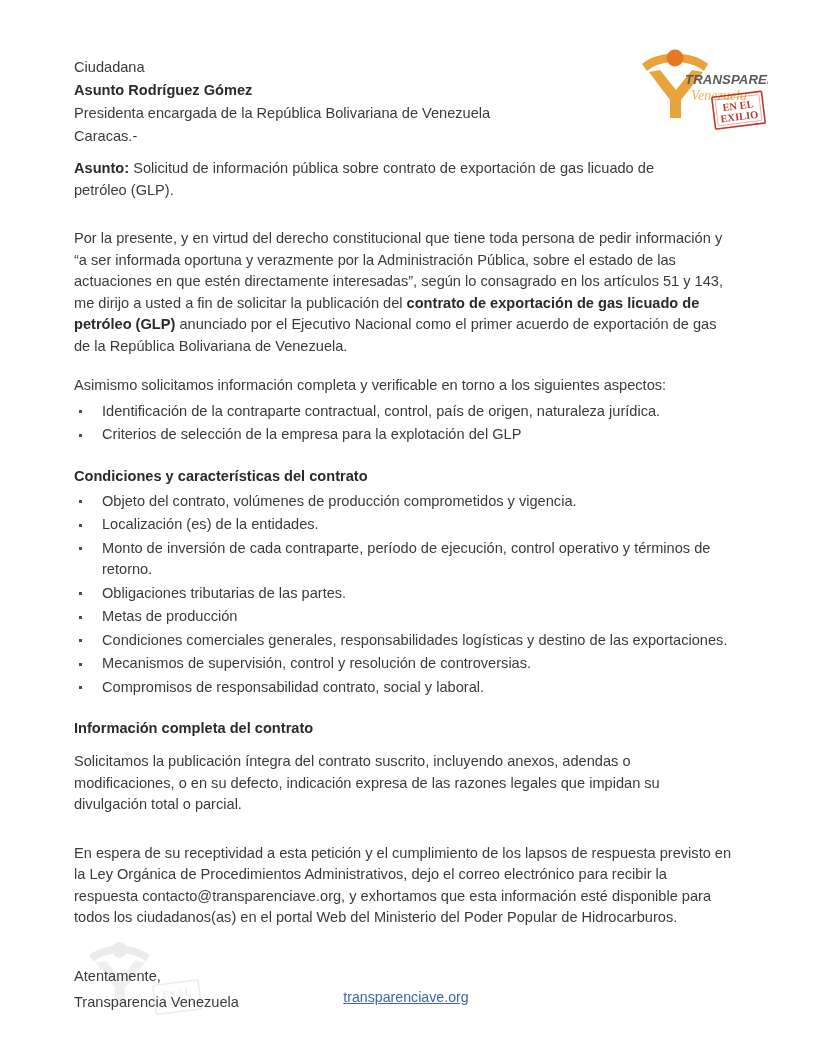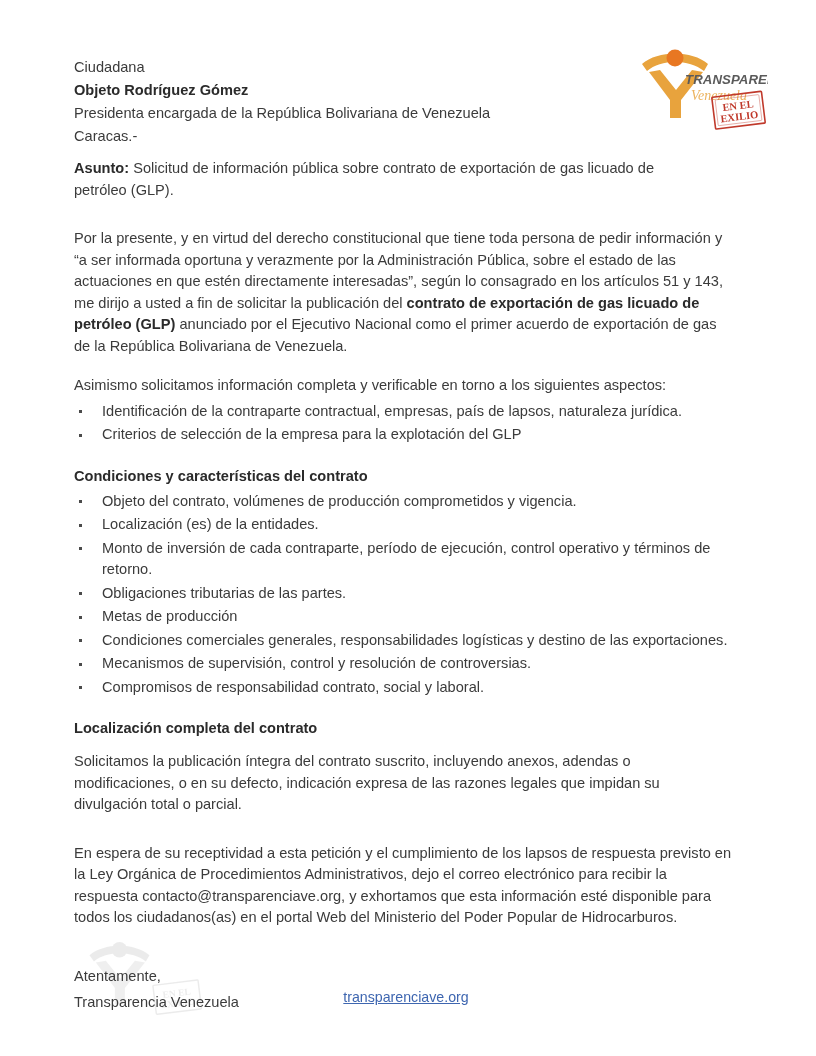--- a/index.html
+++ b/index.html
@@ -160,48 +160,48 @@
         <text x="103" y="67" text-anchor="middle" font-family="Liberation Serif, serif" font-size="10.5" font-weight="bold" fill="#C0392B">EN EL</text>
         <text x="103" y="78" text-anchor="middle" font-family="Liberation Serif, serif" font-size="10.5" font-weight="bold" fill="#C0392B">EXILIO</text>
       </g>
     </svg>
   </div>
 
   <div class="content">
 
     <div>
       <div class="addr-line">Ciudadana</div>
-      <div class="addr-line bold">Objeto Rodríguez Gómez</div>
+      <div class="addr-line bold">Asunto Rodríguez Gómez</div>
       <div class="addr-line">Presidenta encargada de la República Bolivariana de Venezuela</div>
       <div class="addr-line">Caracas.-</div>
       <div class="asunto"><b>Asunto:</b><span> Solicitud de información pública sobre contrato de exportación de gas licuado de petróleo (GLP).</span></div>
     </div>
 
     <p class="body-par gap-lg"><span>Por la presente, y en virtud del derecho constitucional que tiene toda persona de pedir información y “a ser informada oportuna y verazmente por la Administración Pública, sobre el estado de las actuaciones en que estén directamente interesadas”, según lo consagrado en los artículos 51 y 143, me dirijo a usted a fin de solicitar la publicación del </span><b>contrato de exportación de gas licuado de petróleo (GLP)</b><span> anunciado por el Ejecutivo Nacional como el primer acuerdo de exportación de gas de la República Bolivariana de Venezuela.</span></p>
 
     <p class="body-par gap-md">Asimismo solicitamos información completa y verificable en torno a los siguientes aspectos:</p>
 
     <ul class="bullets">
-      <li>Identificación de la contraparte contractual, empresas, país de lapsos, naturaleza jurídica.</li>
+      <li>Identificación de la contraparte contractual, control, país de origen, naturaleza jurídica.</li>
       <li>Criterios de selección de la empresa para la explotación del GLP</li>
     </ul>
 
     <div class="sec-head spaced">Condiciones y características del contrato</div>
     <ul class="bullets">
       <li>Objeto del contrato, volúmenes de producción comprometidos y vigencia.</li>
       <li>Localización (es) de la entidades.</li>
       <li>Monto de inversión de cada contraparte, período de ejecución, control operativo y términos de retorno.</li>
       <li>Obligaciones tributarias de las partes.</li>
       <li>Metas de producción</li>
       <li>Condiciones comerciales generales, responsabilidades logísticas y destino de las exportaciones.</li>
       <li>Mecanismos de supervisión, control y resolución de controversias.</li>
       <li>Compromisos de responsabilidad contrato, social y laboral.</li>
     </ul>
 
-    <div class="sec-head spaced">Localización completa del contrato</div>
+    <div class="sec-head spaced">Información completa del contrato</div>
     <p class="body-par gap-sm">Solicitamos la publicación íntegra del contrato suscrito, incluyendo anexos, adendas o modificaciones, o en su defecto, indicación expresa de las razones legales que impidan su divulgación total o parcial.</p>
 
     <p class="body-par gap-lg">En espera de su receptividad a esta petición y el cumplimiento de los lapsos de respuesta previsto en la Ley Orgánica de Procedimientos Administrativos, dejo el correo electrónico para recibir la respuesta contacto@transparenciave.org, y exhortamos que esta información esté disponible para todos los ciudadanos(as) en el portal Web del Ministerio del Poder Popular de Hidrocarburos.</p>
 
     <div class="sig-block">
       <div class="watermark">
         <svg viewBox="0 0 132 92" xmlns="http://www.w3.org/2000/svg">
           <path d="M6 22 C 22 8, 56 8, 72 22 L 68 29 C 53 17, 25 17, 11 29 Z" fill="#6b6b6b"></path>
           <circle cx="39" cy="16" r="8.5" fill="#6b6b6b"></circle>
           <path d="M13 30 L 24 28 L 40 48 L 56 28 L 67 30 L 45 58 L 45 76 L 34 76 L 34 58 Z" fill="#8a8a8a"></path>

